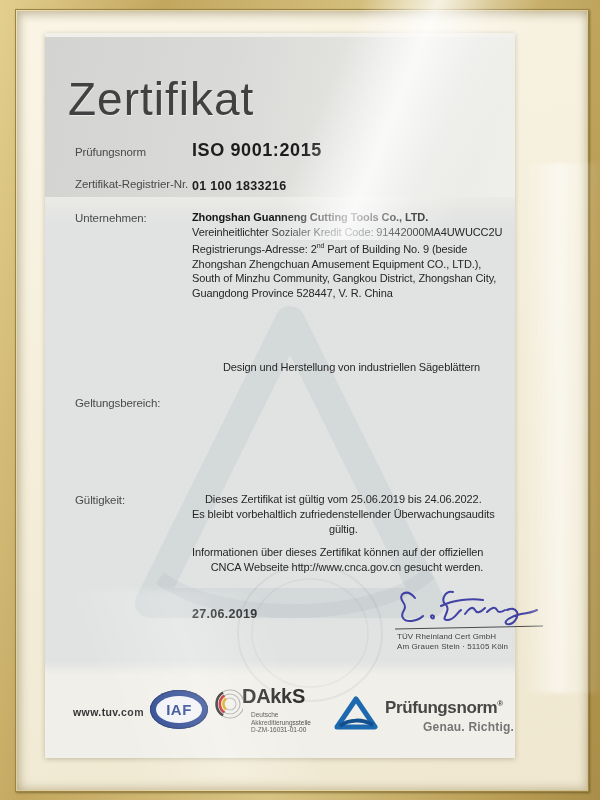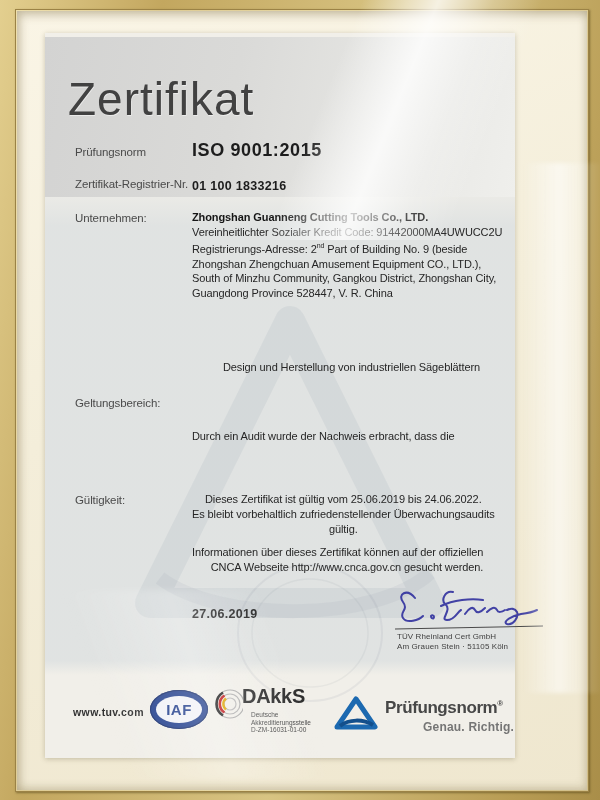--- a/index.html
+++ b/index.html
@@ -120,21 +120,20 @@
     <div><span>Registrierungs-Adresse: 2</span><sup>nd</sup><span> Part of Building No. 9 (beside</span></div>
     <div>Zhongshan Zhengchuan Amusement Equipment CO., LTD.),</div>
     <div>South of Minzhu Community, Gangkou District, Zhongshan City,</div>
     <div>Guangdong Province 528447, V. R. China</div>
   </div>
 
   <div class="content lab scope-label">Geltungsbereich:</div>
   <div class="content val scope-value">Design und Herstellung von industriellen Sägeblättern</div>
 
   <div class="content val audit-block">
-    <div>Durch ein Audit wurde der Nachweis erbracht, dass die</div>
   </div>
 
   <div class="content lab validity-label">Gültigkeit:</div>
   <div class="content val validity-block">
     <div>Dieses Zertifikat ist gültig vom 25.06.2019 bis 24.06.2022.</div>
     <div>Es bleibt vorbehaltlich zufriedenstellender Überwachungsaudits</div>
     <div>gültig.</div>
   </div>
 
   <div class="content val info-block">

